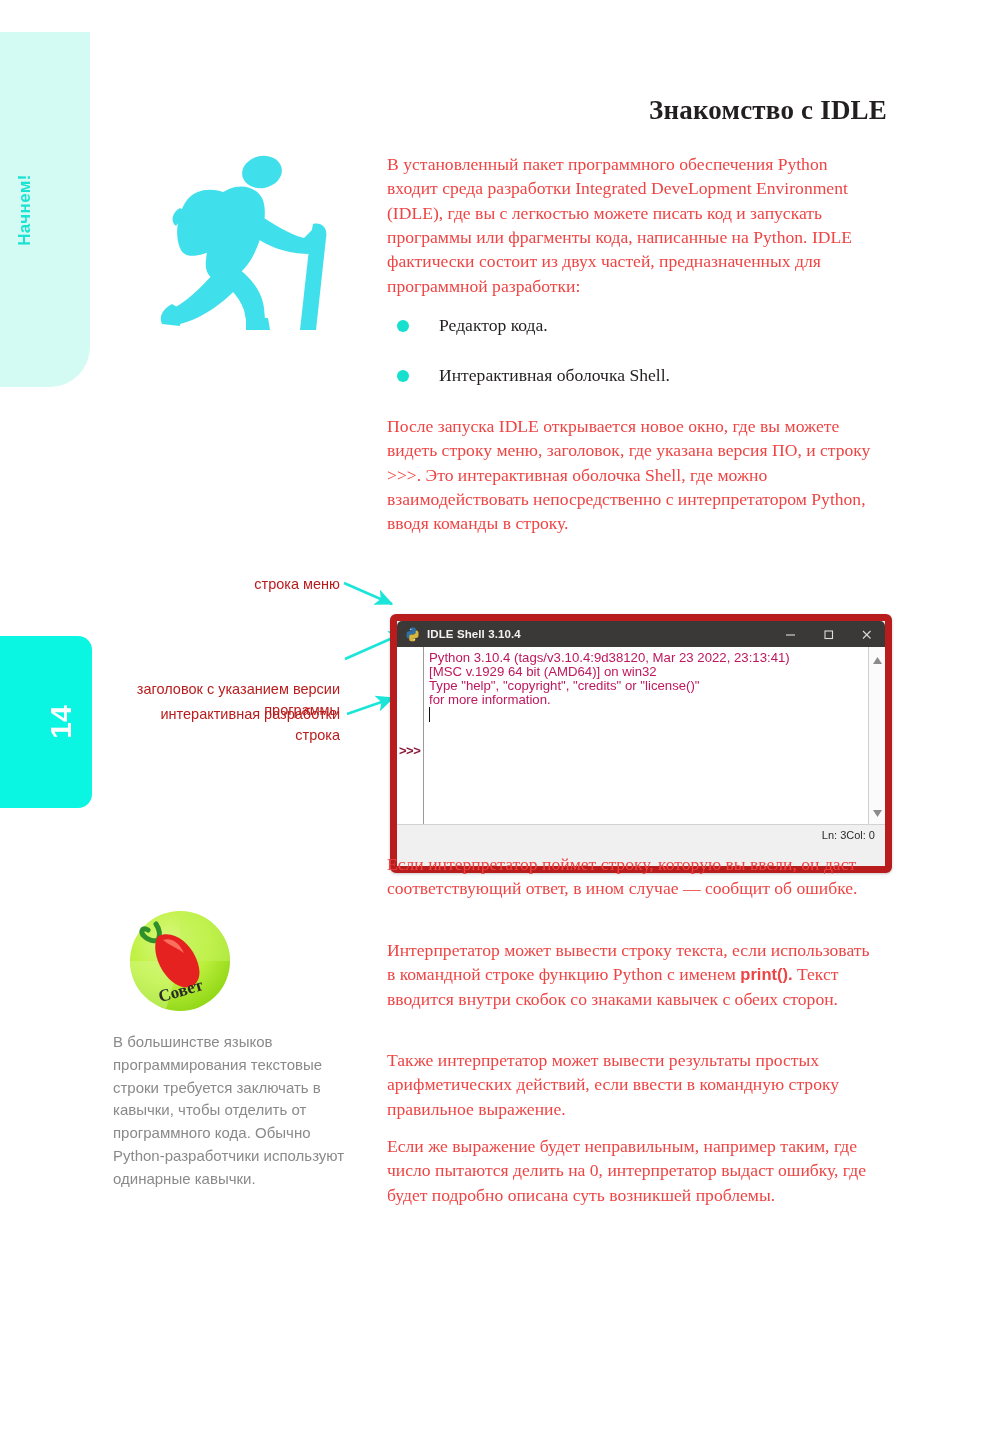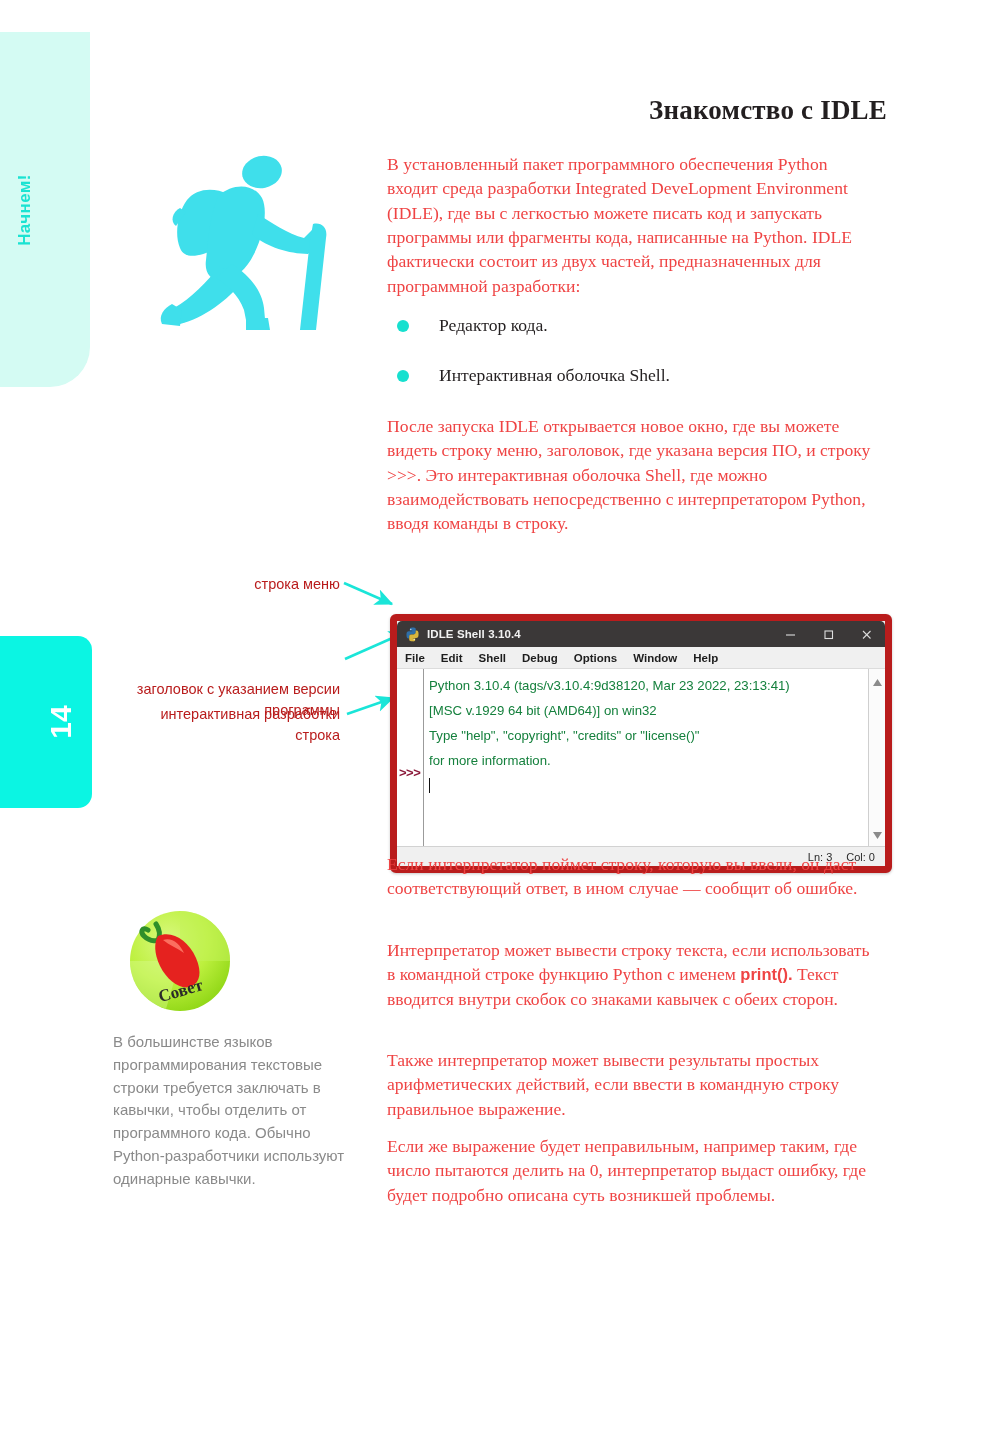--- a/index.html
+++ b/index.html
@@ -222,22 +222,22 @@
     font-size: 13px;
     font-weight: 700;
     color: #8b1a3a;
     letter-spacing: -0.5px;
   }
   .idle-text {
     flex: 1 1 auto;
     padding: 4px 4px 0 5px;
     font-family: "Liberation Sans", sans-serif;
     font-size: 13.2px;
-    line-height: 25px;
-    color: #15803d;
+    line-height: 14px;
+    color: #be185d;
     white-space: pre;
     overflow: hidden;
     position: relative;
   }
   .caret {
     display: inline-block;
     width: 1px;
     height: 15px;
     background: #111;
     vertical-align: -3px;
@@ -258,21 +258,20 @@
   .scroll-arrow { color: #8b8b8b; }
 
   .idle-status {
     height: 19px;
     background: #f0f0f0;
     border-top: 1px solid #d2d2d2;
     display: flex;
     align-items: center;
     justify-content: flex-end;
     padding-right: 10px;
-    gap: 14px;
   }
   .status-cell {
     font-size: 11px;
     color: #2a2a2a;
     font-family: "Liberation Sans", sans-serif;
   }
 
   
   .tip-badge {
     position: absolute;
@@ -398,29 +397,20 @@
       </span>
       <span class="win-btn">
         <svg width="13" height="13" viewBox="0 0 13 13">
             <line x1="3" y1="3" x2="10.5" y2="10.5" stroke="#dcdcdc" stroke-width="1.1"></line>
             <line x1="10.5" y1="3" x2="3" y2="10.5" stroke="#dcdcdc" stroke-width="1.1"></line>
           </svg>
       </span>
     </span>
   </div>
 
-  <div class="idle-menubar">
-    <span class="menu-item">File</span>
-    <span class="menu-item">Edit</span>
-    <span class="menu-item">Shell</span>
-    <span class="menu-item">Debug</span>
-    <span class="menu-item">Options</span>
-    <span class="menu-item">Window</span>
-    <span class="menu-item">Help</span>
-  </div>
 
   <div class="idle-body">
     <div class="idle-gutter">
       <span class="prompt-chevrons">&gt;&gt;&gt;</span>
     </div>
     <div class="idle-text"><span>Python 3.10.4 (tags/v3.10.4:9d38120, Mar 23 2022, 23:13:41)
 [MSC v.1929 64 bit (AMD64)] on win32
 Type "help", "copyright", "credits" or "license()"
 for more information.</span>
 <span class="caret"></span></div>

